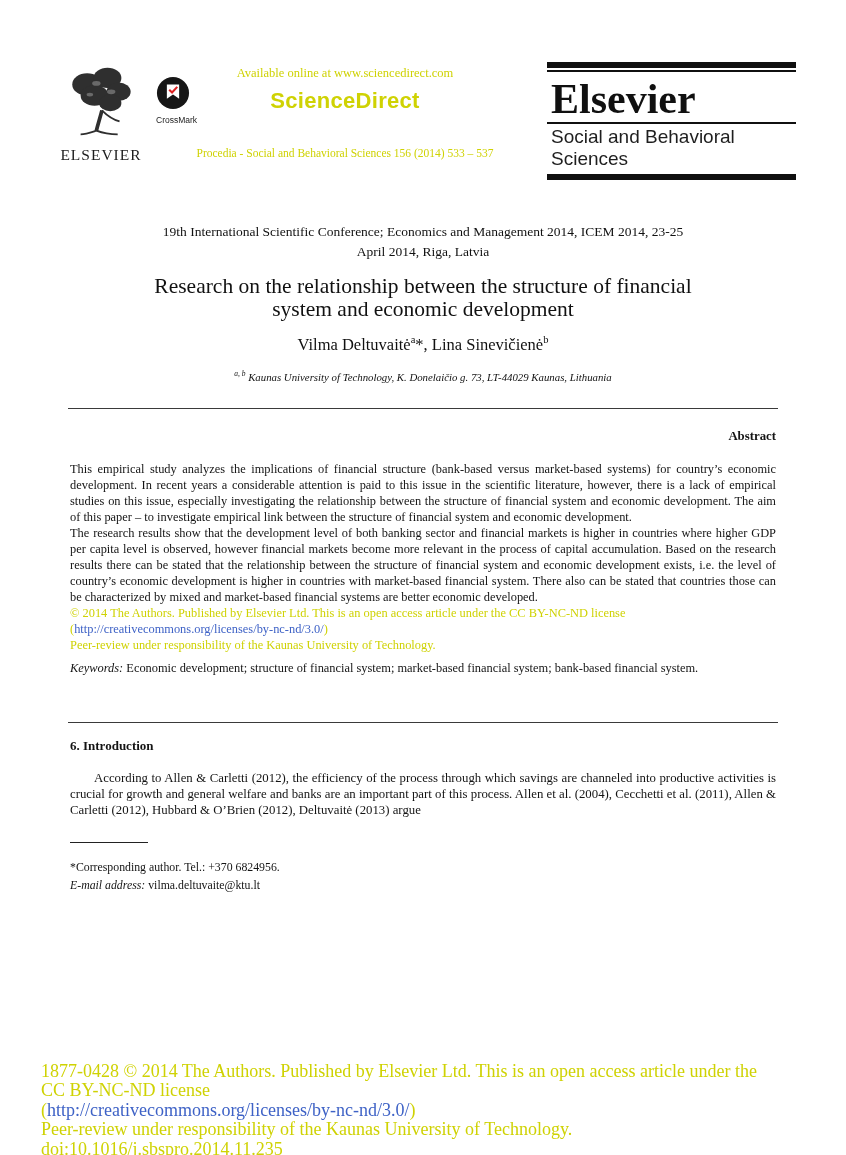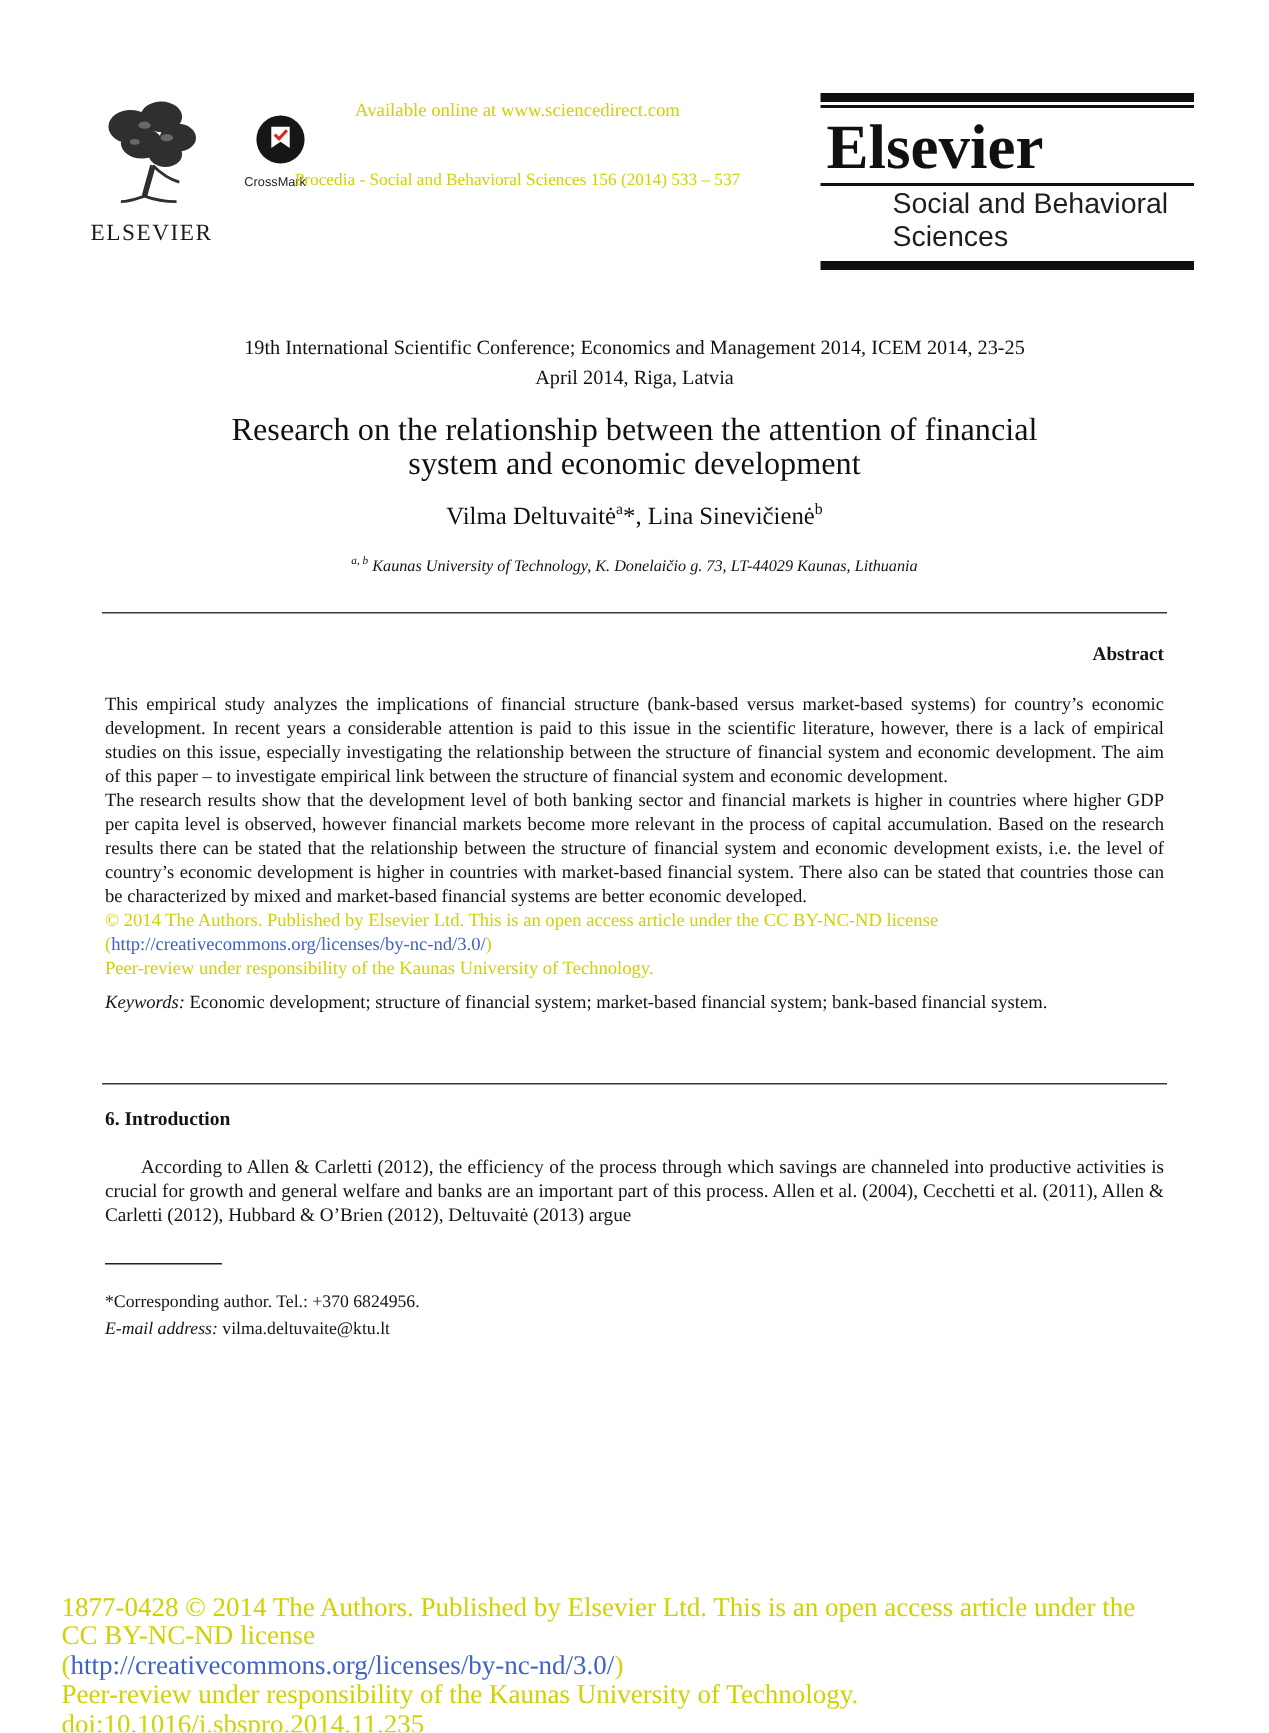--- a/index.html
+++ b/index.html
@@ -4,31 +4,31 @@
 <style>
   * { margin:0; padding:0; box-sizing:border-box; }
   html,body { background:#ffffff; }
   .page {
     position:relative; width:846px; height:1155px; background:#ffffff;
     font-family:"Liberation Serif", serif; color:#141414; overflow:hidden;
   }
   
   .elsevier { position:absolute; left:54px; top:64px; width:94px; text-align:center; }
   .elsevier-word { font-size:15.5px; letter-spacing:1px; color:#1c1c1c; margin-top:2px; }
-  .crossmark { position:absolute; left:156px; top:76px; width:48px; text-align:right; }
+  .crossmark { position:absolute; left:156px; top:76px; width:48px; text-align:left; }
   .crossmark-word { font-size:8.5px; font-family:"Liberation Sans", sans-serif; color:#222; margin-top:1px; }
   .center-head { position:absolute; left:145px; top:66px; width:400px; text-align:center; }
   .avail { font-size:12.5px; color:#cfd203; }
   .sdlogo { font-size:22px; font-weight:bold; color:#cfd203; font-family:"Liberation Sans", sans-serif; margin-top:7px; letter-spacing:0.3px; }
   .citation { font-size:11.5px; color:#cfd203; margin-top:33px; }
   .procedia { position:absolute; left:547px; top:62px; width:249px; }
   .bar-thick { height:6px; background:#101010; }
   .bar-thin { height:2px; background:#101010; margin-top:2px; }
   .procedia-title { font-size:42px; font-weight:bold; color:#101010; line-height:1.0; padding:6px 4px 2px 4px; }
-  .procedia-sub { font-size:19px; color:#1e1e1e; font-family:"Liberation Sans", sans-serif; padding:2px 4px 4px 4px;margin-left:44px; }
+  .procedia-sub { font-size:19px; color:#1e1e1e; font-family:"Liberation Sans", sans-serif; padding:2px 4px 4px 4px; }
   .procedia-sub-rule { height:1.5px; background:#101010; }
   
   .conference { position:absolute; top:222px; left:70px; width:706px; text-align:center; font-size:13.5px; line-height:1.5; color:#111; }
   .paper-title { position:absolute; top:275px; left:93px; width:660px; text-align:center; font-size:21.5px; line-height:1.07; color:#111; }
   .authors { position:absolute; top:334px; left:70px; width:706px; text-align:center; font-size:16.5px; color:#111; }
   .authors sup { font-size:10.5px; }
   .affiliation { position:absolute; top:369px; left:70px; width:706px; text-align:center; font-style:italic; font-size:10.8px; color:#111; }
   .affiliation sup { font-size:7.5px; font-style:italic; }
   .rule { position:absolute; left:68px; width:710px; border-top:1.2px solid #3a3a3a; }
   .rule1 { top:408px; }
@@ -82,39 +82,40 @@
     <svg viewBox="0 0 36 36" width="34" height="34">
       <circle cx="18" cy="18" r="17" fill="#161616"></circle>
       <path d="M11.5 9 h13 v15 l-6.5 -4.4 -6.5 4.4 z" fill="#ffffff"></path>
       <path d="M14 14.5 l3 3 5.5 -6" stroke="#d22" stroke-width="2.2" fill="none"></path>
     </svg>
     <div class="crossmark-word">CrossMark</div>
   </div>
 
   <div class="center-head">
     <div class="avail">Available online at www.sciencedirect.com</div>
+    <div class="sdlogo">ScienceDirect</div>
     <div class="citation">Procedia - Social and Behavioral Sciences 156 (2014) 533 – 537</div>
   </div>
 
   <div class="procedia">
     <div class="bar-thick"></div>
     <div class="bar-thin"></div>
     <div class="procedia-title">Elsevier</div>
     <div class="procedia-sub-rule"></div>
     <div class="procedia-sub">Social and Behavioral Sciences</div>
     <div class="bar-thick"></div>
   </div>
 
   <div class="conference">
     <div>19th International Scientific Conference; Economics and Management 2014, ICEM 2014, 23-25</div>
     <div>April 2014, Riga, Latvia</div>
   </div>
 
   <div class="paper-title">
-    <div>Research on the relationship between the attention of financial</div>
+    <div>Research on the relationship between the structure of financial</div>
     <div>system and economic development</div>
   </div>
 
   <div class="authors"><span>Vilma Deltuvaitė</span><sup>a</sup><span>*</span><span>, </span><span>Lina Sinevičienė</span><sup>b</sup></div>
 
   <div class="affiliation"><sup>a, b</sup><span> Kaunas University of Technology, K. Donelaičio g. 73, LT-44029 Kaunas, Lithuania</span></div>
 
   <div class="rule rule1"></div>
 
   <div class="abstract">

